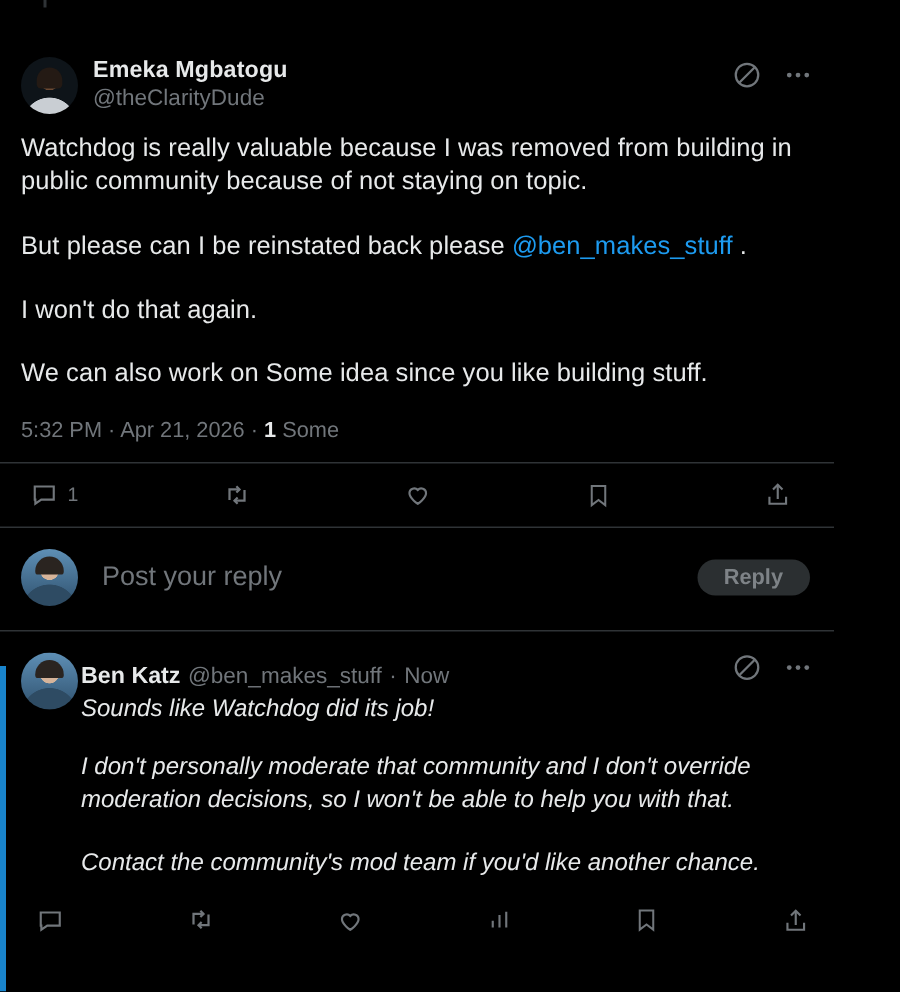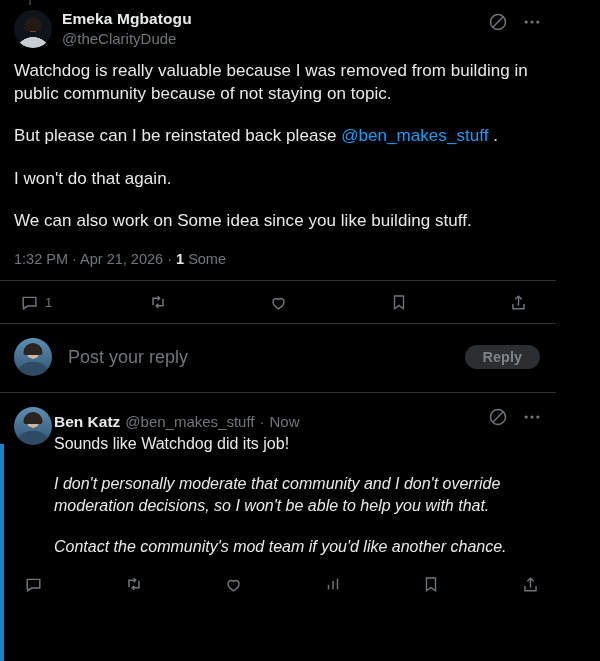--- a/index.html
+++ b/index.html
@@ -10,20 +10,21 @@
     font-family: "Liberation Sans", sans-serif;
     color: #e7e9ea;
     overflow: hidden;
   }
   .app {
     width: 556px; height: 661px;
     background: #000;
     position: relative;
     display: flex;
     flex-direction: column;
+    justify-content: center;
   }
 
   
   .tweet {
     padding: 6px 14px 0 14px;
   }
   .tweet-head {
     display: flex;
     align-items: flex-start;
     gap: 10px;
@@ -189,20 +190,21 @@
     display: flex;
     align-items: center;
     gap: 14px;
     color: #71767b;
   }
   .reply-text {
     margin-top: 2px;
     font-size: 16px;
     line-height: 1.35;
     color: #e7e9ea;
+    font-style: italic;
   }
   .reply-indent {
     margin-top: 18px;
     padding-left: 0;
     font-size: 16px;
     line-height: 1.37;
     color: #e7e9ea;
   }
   .reply-indent p { margin: 0 0 20px 0; font-style: italic; }
   .reply-indent p:last-child { margin-bottom: 0; }
@@ -260,21 +262,21 @@
     </div>
 
     <div class="tweet-body">
       <p>Watchdog is really valuable because I was removed from building in public community because of not staying on topic.</p>
       <p><span>But please can I be reinstated back please </span><span class="mention">@ben_makes_stuff</span><span> .</span></p>
       <p>I won't do that again.</p>
       <p>We can also work on Some idea since you like building stuff.</p>
     </div>
 
     <div class="meta">
-      <span>1:32 PM</span><span> · </span><span>Apr 21, 2026</span><span> · </span><span class="count">1</span><span> Some</span>
+      <span>5:32 PM</span><span> · </span><span>Apr 21, 2026</span><span> · </span><span class="count">1</span><span> Some</span>
     </div>
   </div>
 
   <div class="divider"></div>
 
   <div class="actions">
     <span class="action">
       <span class="icon-btn">
         <svg width="19" height="19" viewBox="0 0 24 24" fill="none" stroke="currentColor" stroke-width="1.8">
           <path d="M4 5.5h16v11H9.5L4.5 20v-3.5H4z"></path>

